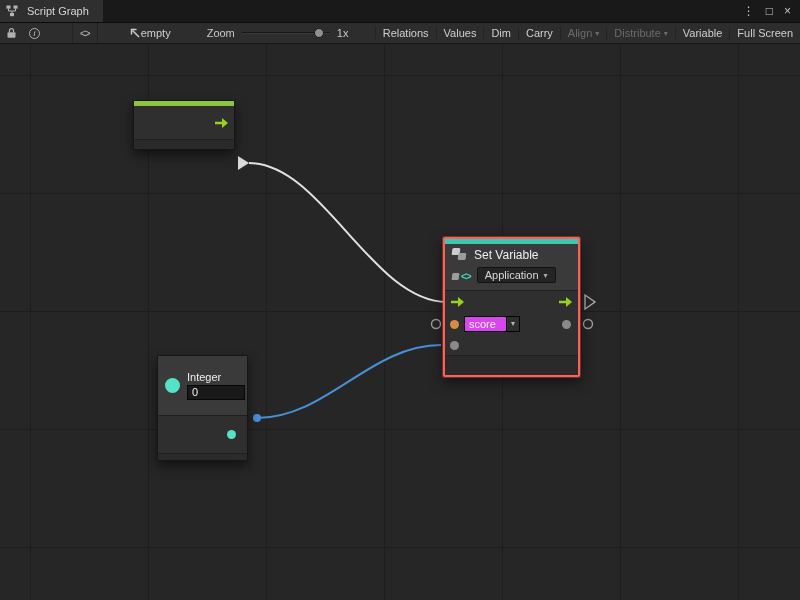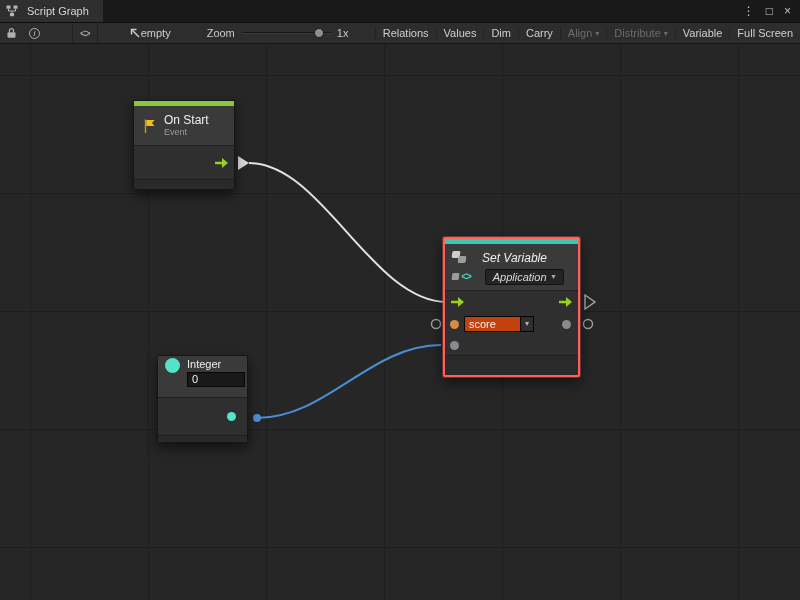--- a/index.html
+++ b/index.html
@@ -54,43 +54,43 @@
   .head-text { display: flex; flex-direction: column; line-height: 1.2; }
   .node-title { font-size: 12px; color: #efefef; }
   .node-sub { font-size: 9px; color: #9a9a9a; }
   .on-start .body { height: 34px; display: flex; align-items: center; justify-content: flex-end; padding: 0 5px; border-bottom: 1px solid #202020; }
   .on-start .foot { height: 9px; background: #2a2a2a; }
 
   
   .sv { left: 443px; top: 193px; width: 137px; border: 2px solid #ff5f56; box-shadow: 0 0 0 1px rgba(255,95,86,.35), 0 5px 14px rgba(0,0,0,.55); }
   .sv .strip { background: #38c9b2; }
   .sv-head { padding: 4px 7px; background: #3a3a3a; border-bottom: 1px solid #1f1f1f; }
-  .sv-row { display: flex; align-items: center; gap: 14px; height: 19px; font-style: italic; }
+  .sv-row { display: flex; gap: 6px; height: 19px; }
   .var-icon { position: relative; width: 16px; height: 13px; flex: none; }
   .var-icon i { position: absolute; width: 8px; height: 7px; border-radius: 1.5px; transform: skewX(-8deg); }
   .var-icon i:first-child { left: 0; top: 0; background: #cdcdcd; }
   .var-icon i:last-child { left: 6px; top: 5px; background: #9c9c9c; }
   .kind-icon { display: inline-flex; align-items: center; gap: 2px; flex: none; }
   .kind-icon i { width: 7px; height: 7px; background: #9c9c9c; border-radius: 1px; transform: skewX(-8deg); }
   .kind-icon b { color: #3fd6c0; font-size: 10px; font-weight: bold; letter-spacing: -1px; }
   .dropdown { display: inline-flex; align-items: center; gap: 5px; height: 16px; padding: 0 7px; background: #242424; border: 1px solid #121212; border-radius: 2px; color: #d9d9d9; font-size: 11px; }
   .dropdown .caret { font-size: 8px; color: #a8a8a8; }
   .prow { display: flex; align-items: center; padding: 0 5px; }
   .row-exec { height: 22px; justify-content: space-between; }
   .row-name { height: 22px; gap: 5px; }
   .row-name .dot.gray { margin-left: auto; margin-right: 2px; }
   .row-in { height: 20px; }
   .sv-foot { height: 20px; background: #2a2a2a; border-top: 1px solid #202020; }
-  .field { display: inline-flex; align-items: stretch; width: 70px; height: 16px; background: #c2410c; border: 1px solid #050505; }
+  .field { display: inline-flex; align-items: stretch; width: 56px; height: 16px; background: #d946ef; border: 1px solid #050505; }
   .field .fval { flex: 1; padding: 1px 4px; color: #f0f0f0; font-size: 11px; line-height: 13px; overflow: hidden; }
   .field .fcaret { width: 13px; border-left: 1px solid #050505; background: #2e2e2e; color: #b5b5b5; font-size: 8px; line-height: 14px; text-align: center; }
 
   
   .integer { left: 157px; top: 311px; width: 91px; }
-  .int-head { display: flex; align-items: flex-start; gap: 7px; padding: 2px 7px; height: 42px; background: #3a3a3a; border-bottom: 1px solid #1f1f1f; }
+  .int-head { display: flex; align-items: center; gap: 7px; padding: 13px 7px; height: 60px; background: #3a3a3a; border-bottom: 1px solid #1f1f1f; }
   .int-icon { width: 15px; height: 15px; border-radius: 50%; background: #53e3c6; flex: none; }
   .int-col { display: flex; flex-direction: column; gap: 2px; }
   .int-title { font-size: 11px; color: #ededed; }
   .int-field { width: 58px; height: 15px; line-height: 13px; background: #191919; border: 1px solid #060606; padding: 0 4px; font-size: 11px; color: #f0f0f0; }
   .int-body { height: 38px; display: flex; align-items: center; justify-content: flex-end; padding: 0 11px; border-bottom: 1px solid #202020; }
   .int-foot { height: 6px; background: #2a2a2a; }
 </style>
 </head>
 <body>
 
@@ -179,30 +179,20 @@
       <path d="M257,374 C327,374 370,301 441,301" stroke="#4a8fd4" stroke-width="2" fill="none"></path>
       <polygon points="238,112 249,119 238,126" fill="#dcdcdc"></polygon>
       <polygon points="585,251 595,258 585,265" fill="none" stroke="#aeaeae" stroke-width="1.4"></polygon>
       <circle cx="436" cy="280" r="4.5" fill="none" stroke="#a0a0a0" stroke-width="1.4"></circle>
       <circle cx="588" cy="280" r="4.5" fill="none" stroke="#a0a0a0" stroke-width="1.4"></circle>
       <circle cx="257" cy="374" r="4" fill="#4a8fd4"></circle>
     </svg>
 
     <div class="node on-start">
       <div class="strip"></div>
-      <div class="head">
-        <svg width="16" height="16" viewBox="0 0 16 16">
-          <path d="M3.5 1.5 V15" stroke="#caa014" stroke-width="1.4"></path>
-          <path d="M4.3 2 H12.5 L10 5 L12.5 8 H4.3 Z" fill="#f2bc1a"></path>
-        </svg>
-        <span class="head-text">
-          <span class="node-title">On Start</span>
-          <span class="node-sub">Event</span>
-        </span>
-      </div>
       <div class="body">
         <svg width="15" height="12" viewBox="0 0 15 12">
           <path d="M1 6 H9" stroke="#97d21f" stroke-width="2.5"></path>
           <path d="M8 1 L14 6 L8 11 Z" fill="#97d21f"></path>
         </svg>
       </div>
       <div class="foot"></div>
     </div>
 
     <div class="node sv">

